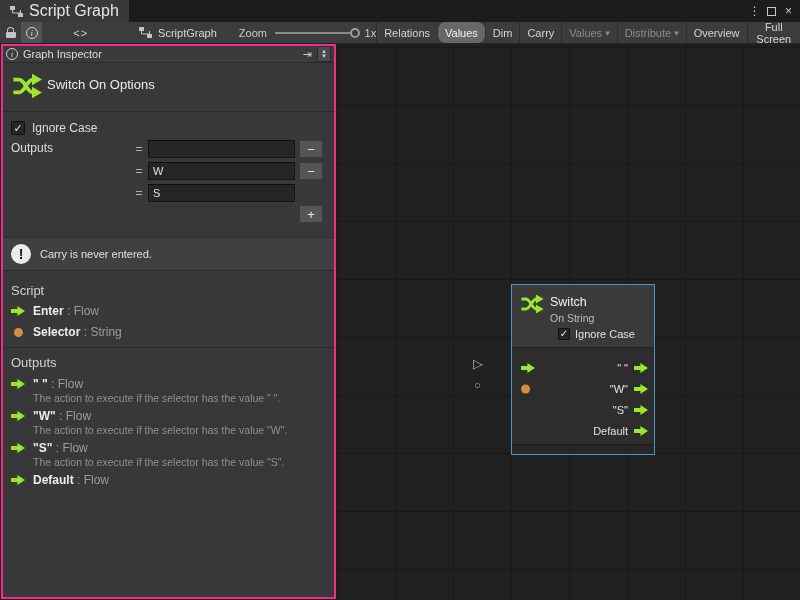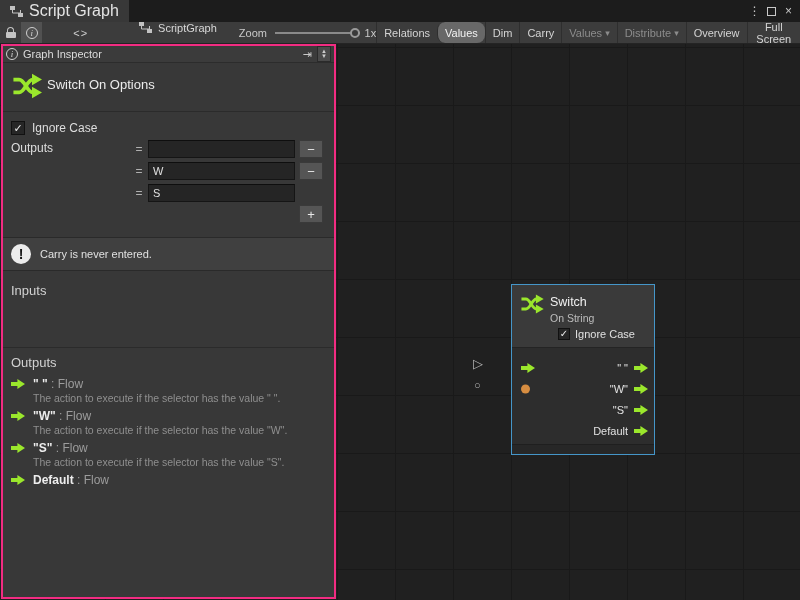--- a/index.html
+++ b/index.html
@@ -27,21 +27,21 @@
   .tool-sq.pressed{background:#515151;}
   .info-circle{width:12px;height:12px;border:1px solid #cfcfcf;border-radius:50%;font-size:9px;
                display:flex;align-items:center;justify-content:center;font-style:italic;
                font-family:"Liberation Serif",serif;}
   .lock{position:relative;width:12px;height:12px;}
   .lock-shackle{position:absolute;left:2.5px;top:0;width:7px;height:6px;border:1.5px solid #c4c4c4;
                 border-bottom:none;border-radius:4px 4px 0 0;}
   .lock-body{position:absolute;left:1px;top:5px;width:10px;height:6px;background:#c4c4c4;border-radius:1px;}
   .code-btn{width:30px;margin-left:24px;display:flex;align-items:center;justify-content:center;
             color:#cfcfcf;letter-spacing:1px;}
-  .crumb{display:flex;gap:6px;margin-left:36px;padding:0 8px;color:#d8d8d8;}
+  .crumb{display:flex;align-items:center;gap:6px;margin-left:36px;padding:0 8px;color:#d8d8d8;}
   .zoom-label{display:flex;align-items:center;margin-left:14px;color:#c9c9c9;}
   .slider{position:relative;width:88px;height:100%;margin-left:8px;display:flex;align-items:center;}
   .slider-track{width:100%;height:2px;background:#8a8a8a;}
   .slider-handle{position:absolute;right:0;top:6px;width:10px;height:10px;border-radius:50%;
                  background:#3a3a3a;border:2px solid #9a9a9a;}
   .zoom-value{display:flex;align-items:center;margin-left:5px;color:#c9c9c9;}
   .tb-buttons{margin-left:auto;display:flex;height:100%;text-align:center;}
   .tbtn{display:flex;align-items:center;padding:0 7px;border-left:1px solid #2e2e2e;color:#d4d4d4;}
   .tbtn.active{background:#686868;color:#f2f2f2;border-radius:8px;}
   .tbtn.disabled{color:#8c8c8c;}
@@ -302,22 +302,36 @@
       <div class="opt-add-row">
         <div class="sq-btn">+</div>
       </div>
     </div>
 
     <div class="warnbox">
       <span class="warn-circle">!</span>
       <span class="warn-text">Carry is never entered.</span>
     </div>
 
-    <div class="section-title" style="top:237px">Inputs</div>
-
+    <div class="section-title" style="top:237px">Script</div>
+
+    <div class="port-row" style="top:258px">
+      <svg class="flow-arrow p-icon" width="14" height="10" viewBox="0 0 14 10">
+        <path d="M0 3.1h6.4V0L14 5 6.4 10V6.9H0z" fill="currentColor"></path>
+        </svg>
+      <div class="ptext">
+        <span class="pname">Enter</span><span class="ptype"><span> : </span><span>Flow</span></span>
+      </div>
+    </div>
+    <div class="port-row" style="top:279px">
+      <span class="value-dot p-dot"></span>
+      <div class="ptext">
+        <span class="pname">Selector</span><span class="ptype"><span> : </span><span>String</span></span>
+      </div>
+    </div>
 
     <div class="sep" style="top:301px"></div>
 
     <div class="section-title" style="top:309px">Outputs</div>
 
     <div class="port-row" style="top:331px">
       <svg class="flow-arrow p-icon" width="14" height="10" viewBox="0 0 14 10">
         <path d="M0 3.1h6.4V0L14 5 6.4 10V6.9H0z" fill="currentColor"></path>
         </svg>
       <div class="ptext">

